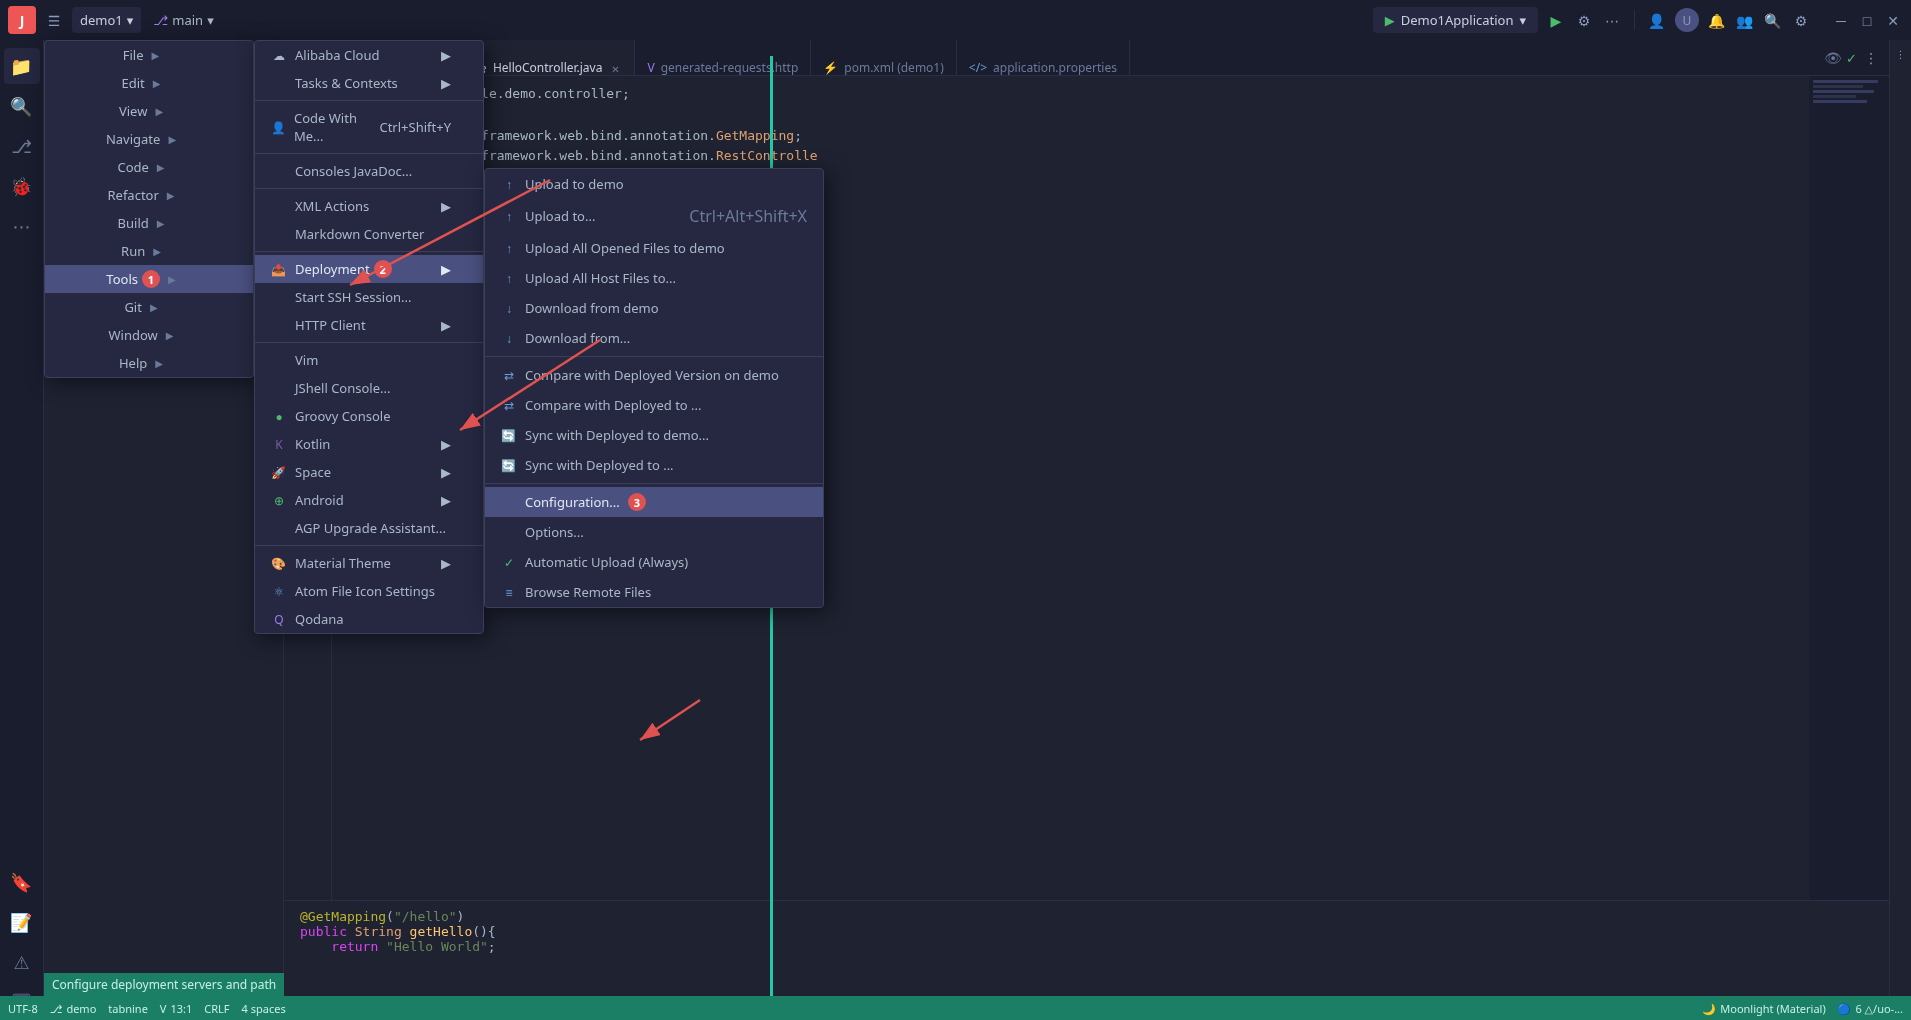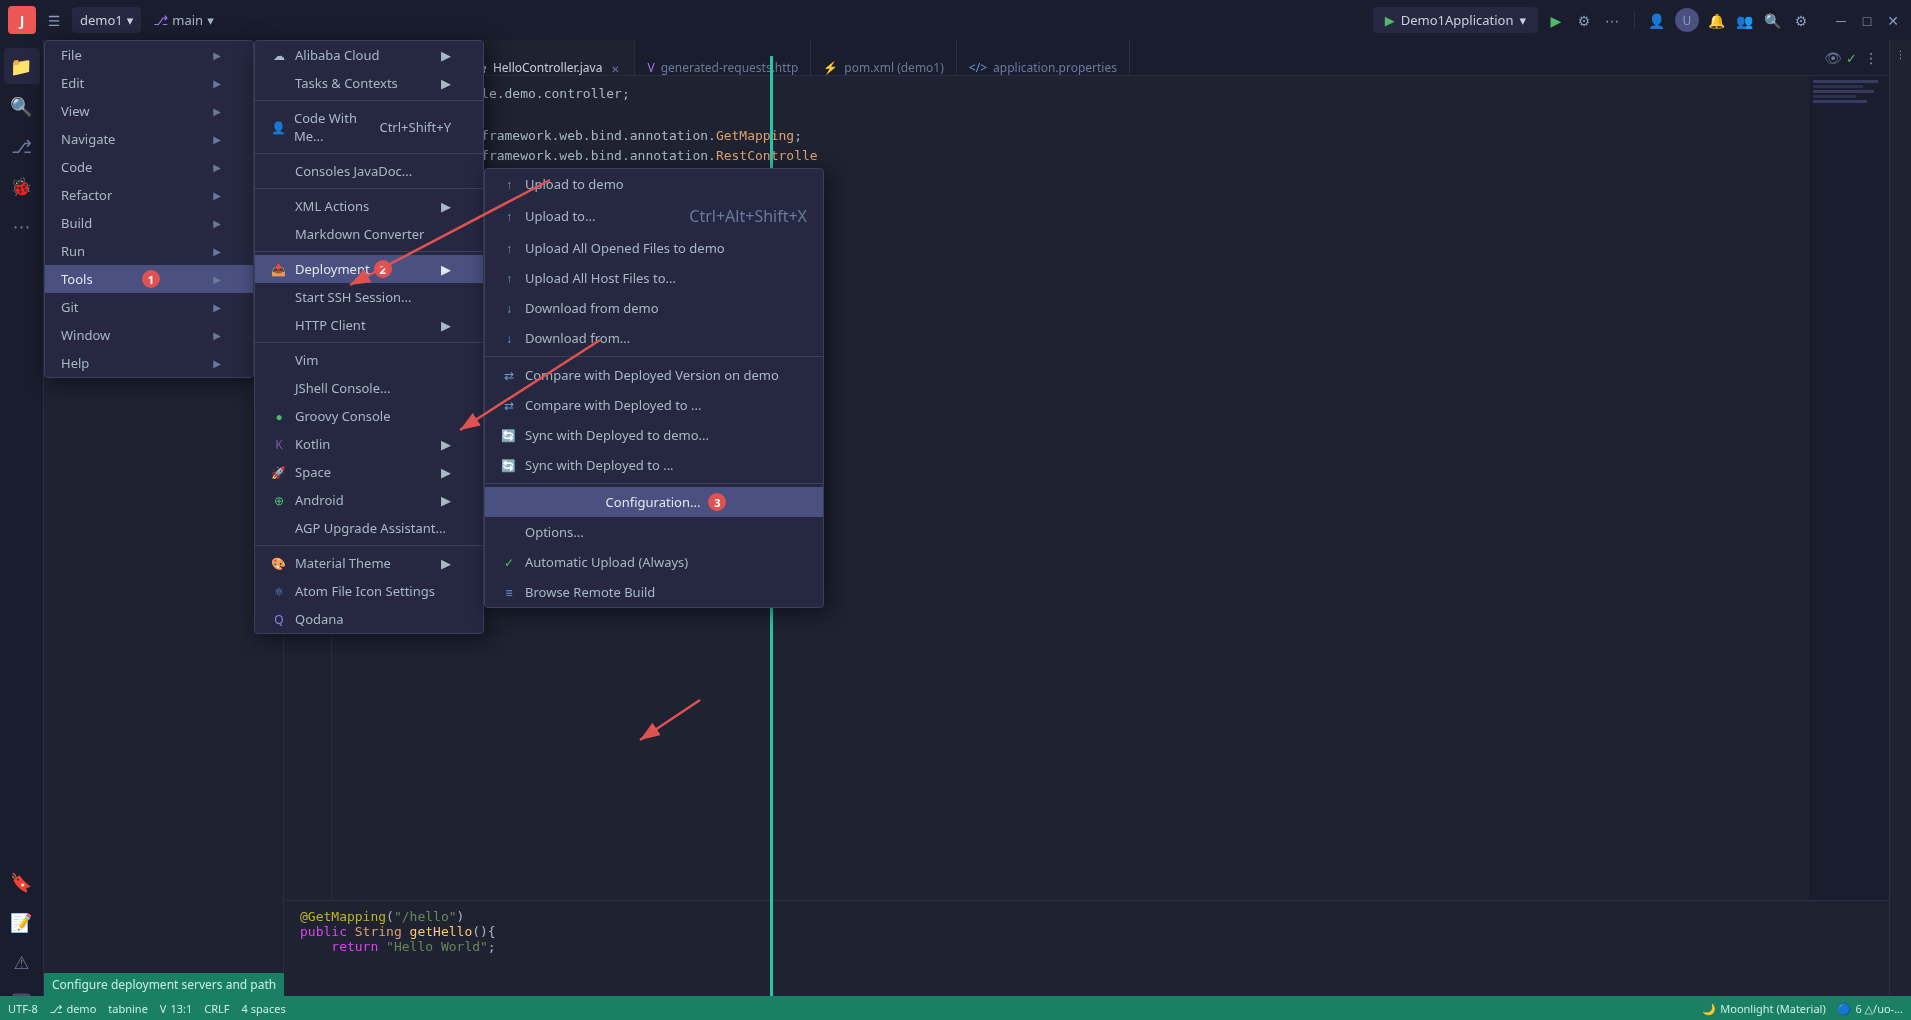--- a/index.html
+++ b/index.html
@@ -275,21 +275,21 @@
       border-radius: 4px;
       min-width: 200px;
       box-shadow: 4px 4px 20px rgba(0,0,0,0.5);
       pointer-events: all;
     }
     .menu-item {
       padding: 5px 32px 5px 16px;
       cursor: pointer;
       display: flex;
       align-items: center;
-      justify-content: space-between;
+      justify-content: center;
       color: #a9b7c6;
       font-size: 13px;
       position: relative;
     }
     .menu-item.highlighted { background: #4a5080; color: #e0e8f0; }
     .menu-item .arrow { color: #6b7a99; font-size: 10px; margin-left: 8px; }
     .menu-sep { height: 1px; background: #3a3f5c; margin: 3px 0; }
 
     
     .tools-submenu {
@@ -332,21 +332,21 @@
     }
     .dep-item {
       padding: 6px 16px;
       cursor: pointer;
       display: flex;
       align-items: center;
       justify-content: space-between;
       color: #a9b7c6;
       font-size: 13px;
     }
-    .dep-item.highlighted { background: #4a5080; color: #e0e8f0; justify-content: center; }
+    .dep-item.highlighted { background: #4a5080; color: #e0e8f0; }
     .dep-item .dep-icon {
       width: 16px; height: 16px; margin-right: 8px;
       display: flex; align-items: center; justify-content: center;
       font-size: 12px; color: #6b9bd2;
     }
     .dep-item-row { display: flex; align-items: center; }
     .dep-shortcut { color: #6b7a99; font-size: 16px; }
 
     
     .badge {
@@ -854,21 +854,21 @@
     </div>
     <div class="dep-item">
       <div class="dep-item-row">
         <span class="dep-icon" style="color:#4cbb6c;">✓</span>
         <span>Automatic Upload (Always)</span>
       </div>
     </div>
     <div class="dep-item">
       <div class="dep-item-row">
         <span class="dep-icon">≡</span>
-        <span>Browse Remote Build</span>
+        <span>Browse Remote Files</span>
       </div>
     </div>
   </div>
 
   <svg class="arrow-overlay" viewBox="0 0 1911 980" preserveAspectRatio="none" style="position:absolute;top:0;left:0;width:1911px;height:980px;pointer-events:none;">
 
     <defs>
       <marker id="arrowhead" markerWidth="8" markerHeight="6" refX="8" refY="3" orient="auto">
         <polygon points="0 0, 8 3, 0 6" fill="#e05252"></polygon>
       </marker>

